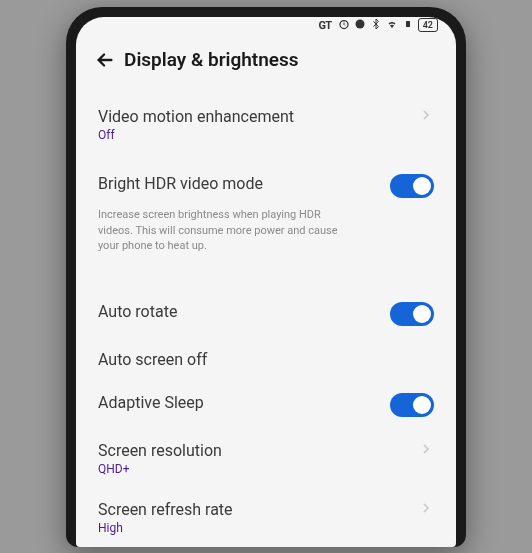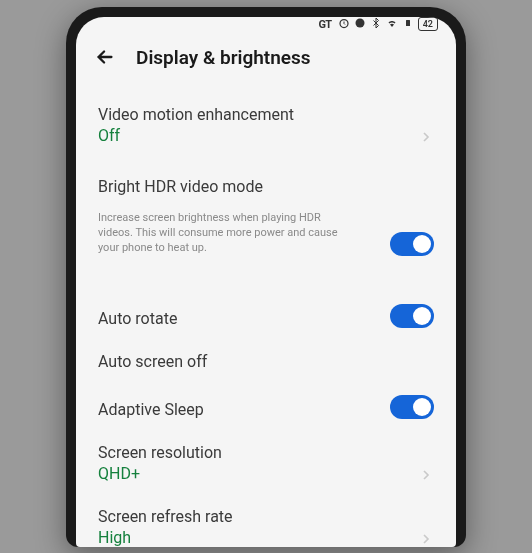--- a/index.html
+++ b/index.html
@@ -56,59 +56,59 @@
     .battery-box {
       border: 1.5px solid #333;
       border-radius: 3px;
       padding: 0 4px;
       font-size: 9px;
       font-weight: 600;
       line-height: 12px;
     }
     .header {
       display: flex;
-      align-items: flex-start;
+      align-items: flex-end;
       padding: 14px 18px 20px 18px;
-      gap: 20px;
+      gap: 8px;
     }
     .back-arrow {
       width: 22px;
       height: 22px;
       cursor: pointer;
     }
     .page-title {
       font-size: 19px;
       font-weight: 600;
       color: #1a1a1a;
     }
     .settings-list {
       flex: 1;
       padding: 0 22px;
     }
     .setting-item {
       padding: 16px 0;
       display: flex;
-      align-items: flex-end;
+      align-items: flex-start;
       justify-content: space-between;
       cursor: pointer;
     }
     .setting-item.tight {
       padding: 12px 0;
     }
     .setting-content {
       flex: 1;
     }
     .setting-title {
       font-size: 16px;
       color: #3a3a3a;
       font-weight: 400;
     }
     .setting-subtitle {
-      font-size: 16px;
-      color: #15803d;
+      font-size: 12px;
+      color: #4c1d95;
       margin-top: 2px;
     }
     .setting-description {
       font-size: 11px;
       color: #8a8a8a;
       margin-top: 14px;
       line-height: 1.4;
       max-width: 260px;
     }
     .chevron {

